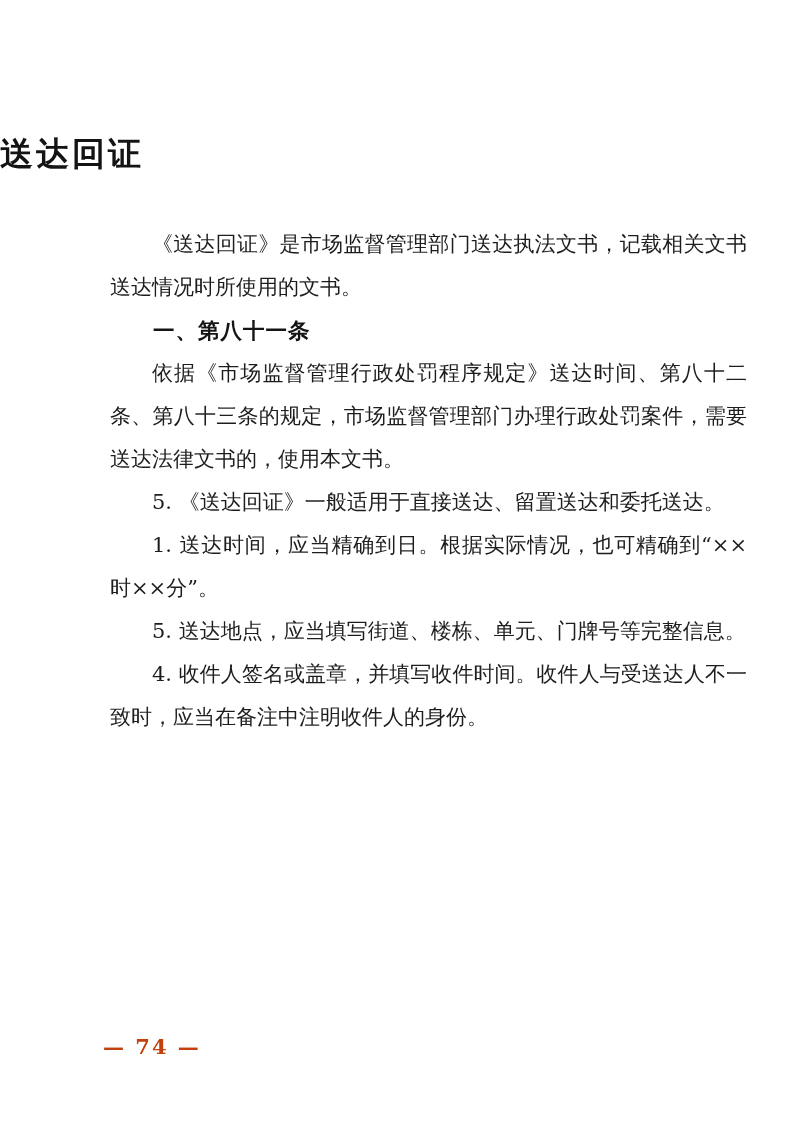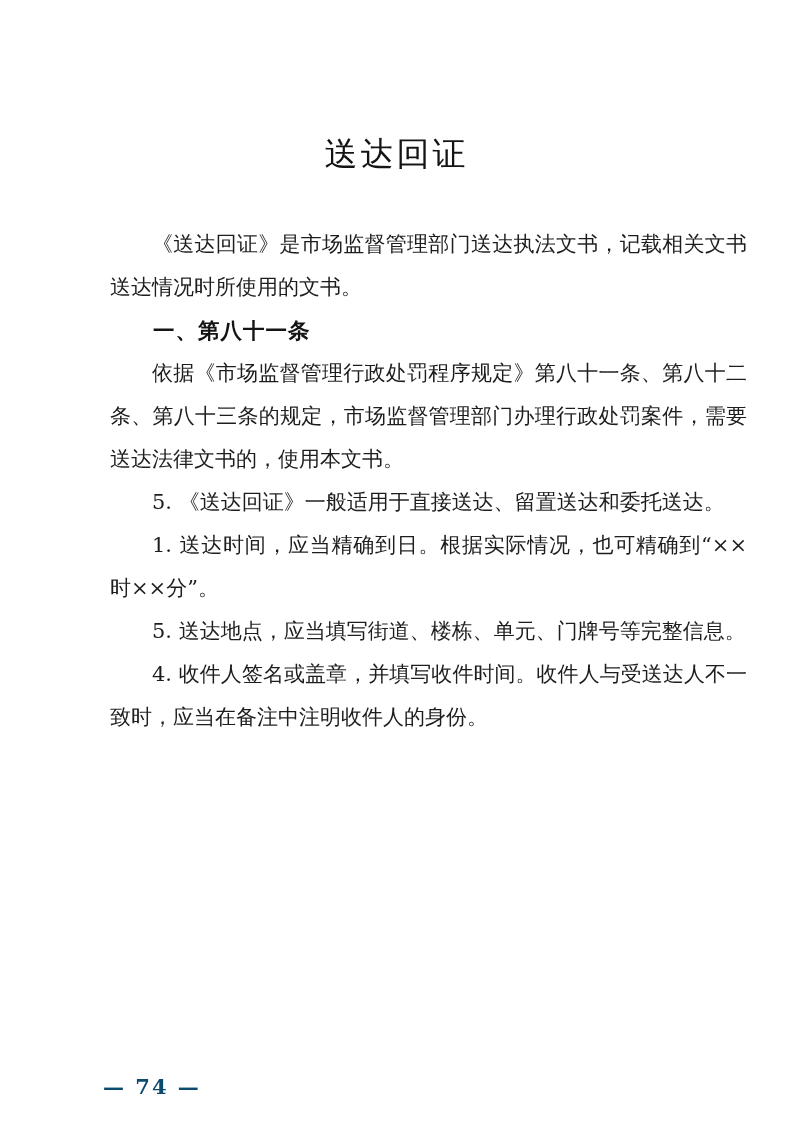--- a/index.html
+++ b/index.html
@@ -10,23 +10,22 @@
   .page {
     position: relative;
     width: 793px;
     height: 1122px;
     background: #ffffff;
     overflow: hidden;
     color: #1c1c1c;
   }
   .doc-title {
     margin: 131px 0 0 0;
-    text-align: center;
     font-family: "DejaVu Serif", "Liberation Serif", serif;
-    font-weight: 400;
+    font-weight: 700;
     font-size: 33px;
     line-height: 46px;
     letter-spacing: 3px;
     color: #141414;
   }
   .doc-body {
     margin: 46px 46px 0 110px;
     font-family: "DejaVu Serif", "Liberation Serif", serif;
     font-size: 21px;
     line-height: 43px;
@@ -43,40 +42,40 @@
     font-family: "DejaVu Sans", "Liberation Sans", sans-serif;
     font-weight: 700;
     font-size: 21.5px;
     line-height: 43px;
     letter-spacing: 1px;
     color: #141414;
   }
   .page-number {
     position: absolute;
     left: 103px;
-    top: 1074px;
+    top: 1034px;
     font-family: "DejaVu Serif", "Liberation Serif", serif;
     font-weight: 700;
     font-size: 21px;
     letter-spacing: 2px;
-    color: #0c4a6e;
+    color: #c2410c;
   }
 </style>
 </head>
 <body>
 
 <div class="page">
   <h1 class="doc-title">送达回证</h1>
 
   <div class="doc-body">
     <p class="para">《送达回证》是市场监督管理部门送达执法文书，记载相关文书送达情况时所使用的文书。</p>
 
     <h2 class="heading">一、第八十一条</h2>
 
-    <p class="para">依据《市场监督管理行政处罚程序规定》第八十一条、第八十二条、第八十三条的规定，市场监督管理部门办理行政处罚案件，需要送达法律文书的，使用本文书。</p>
+    <p class="para">依据《市场监督管理行政处罚程序规定》送达时间、第八十二条、第八十三条的规定，市场监督管理部门办理行政处罚案件，需要送达法律文书的，使用本文书。</p>
 
 
     <p class="para">5. 《送达回证》一般适用于直接送达、留置送达和委托送达。</p>
 
     <p class="para">1. 送达时间，应当精确到日。根据实际情况，也可精确到“××时××分”。</p>
 
     <p class="para">5. 送达地点，应当填写街道、楼栋、单元、门牌号等完整信息。</p>
 
     <p class="para">4. 收件人签名或盖章，并填写收件时间。收件人与受送达人不一致时，应当在备注中注明收件人的身份。</p>
   </div>

